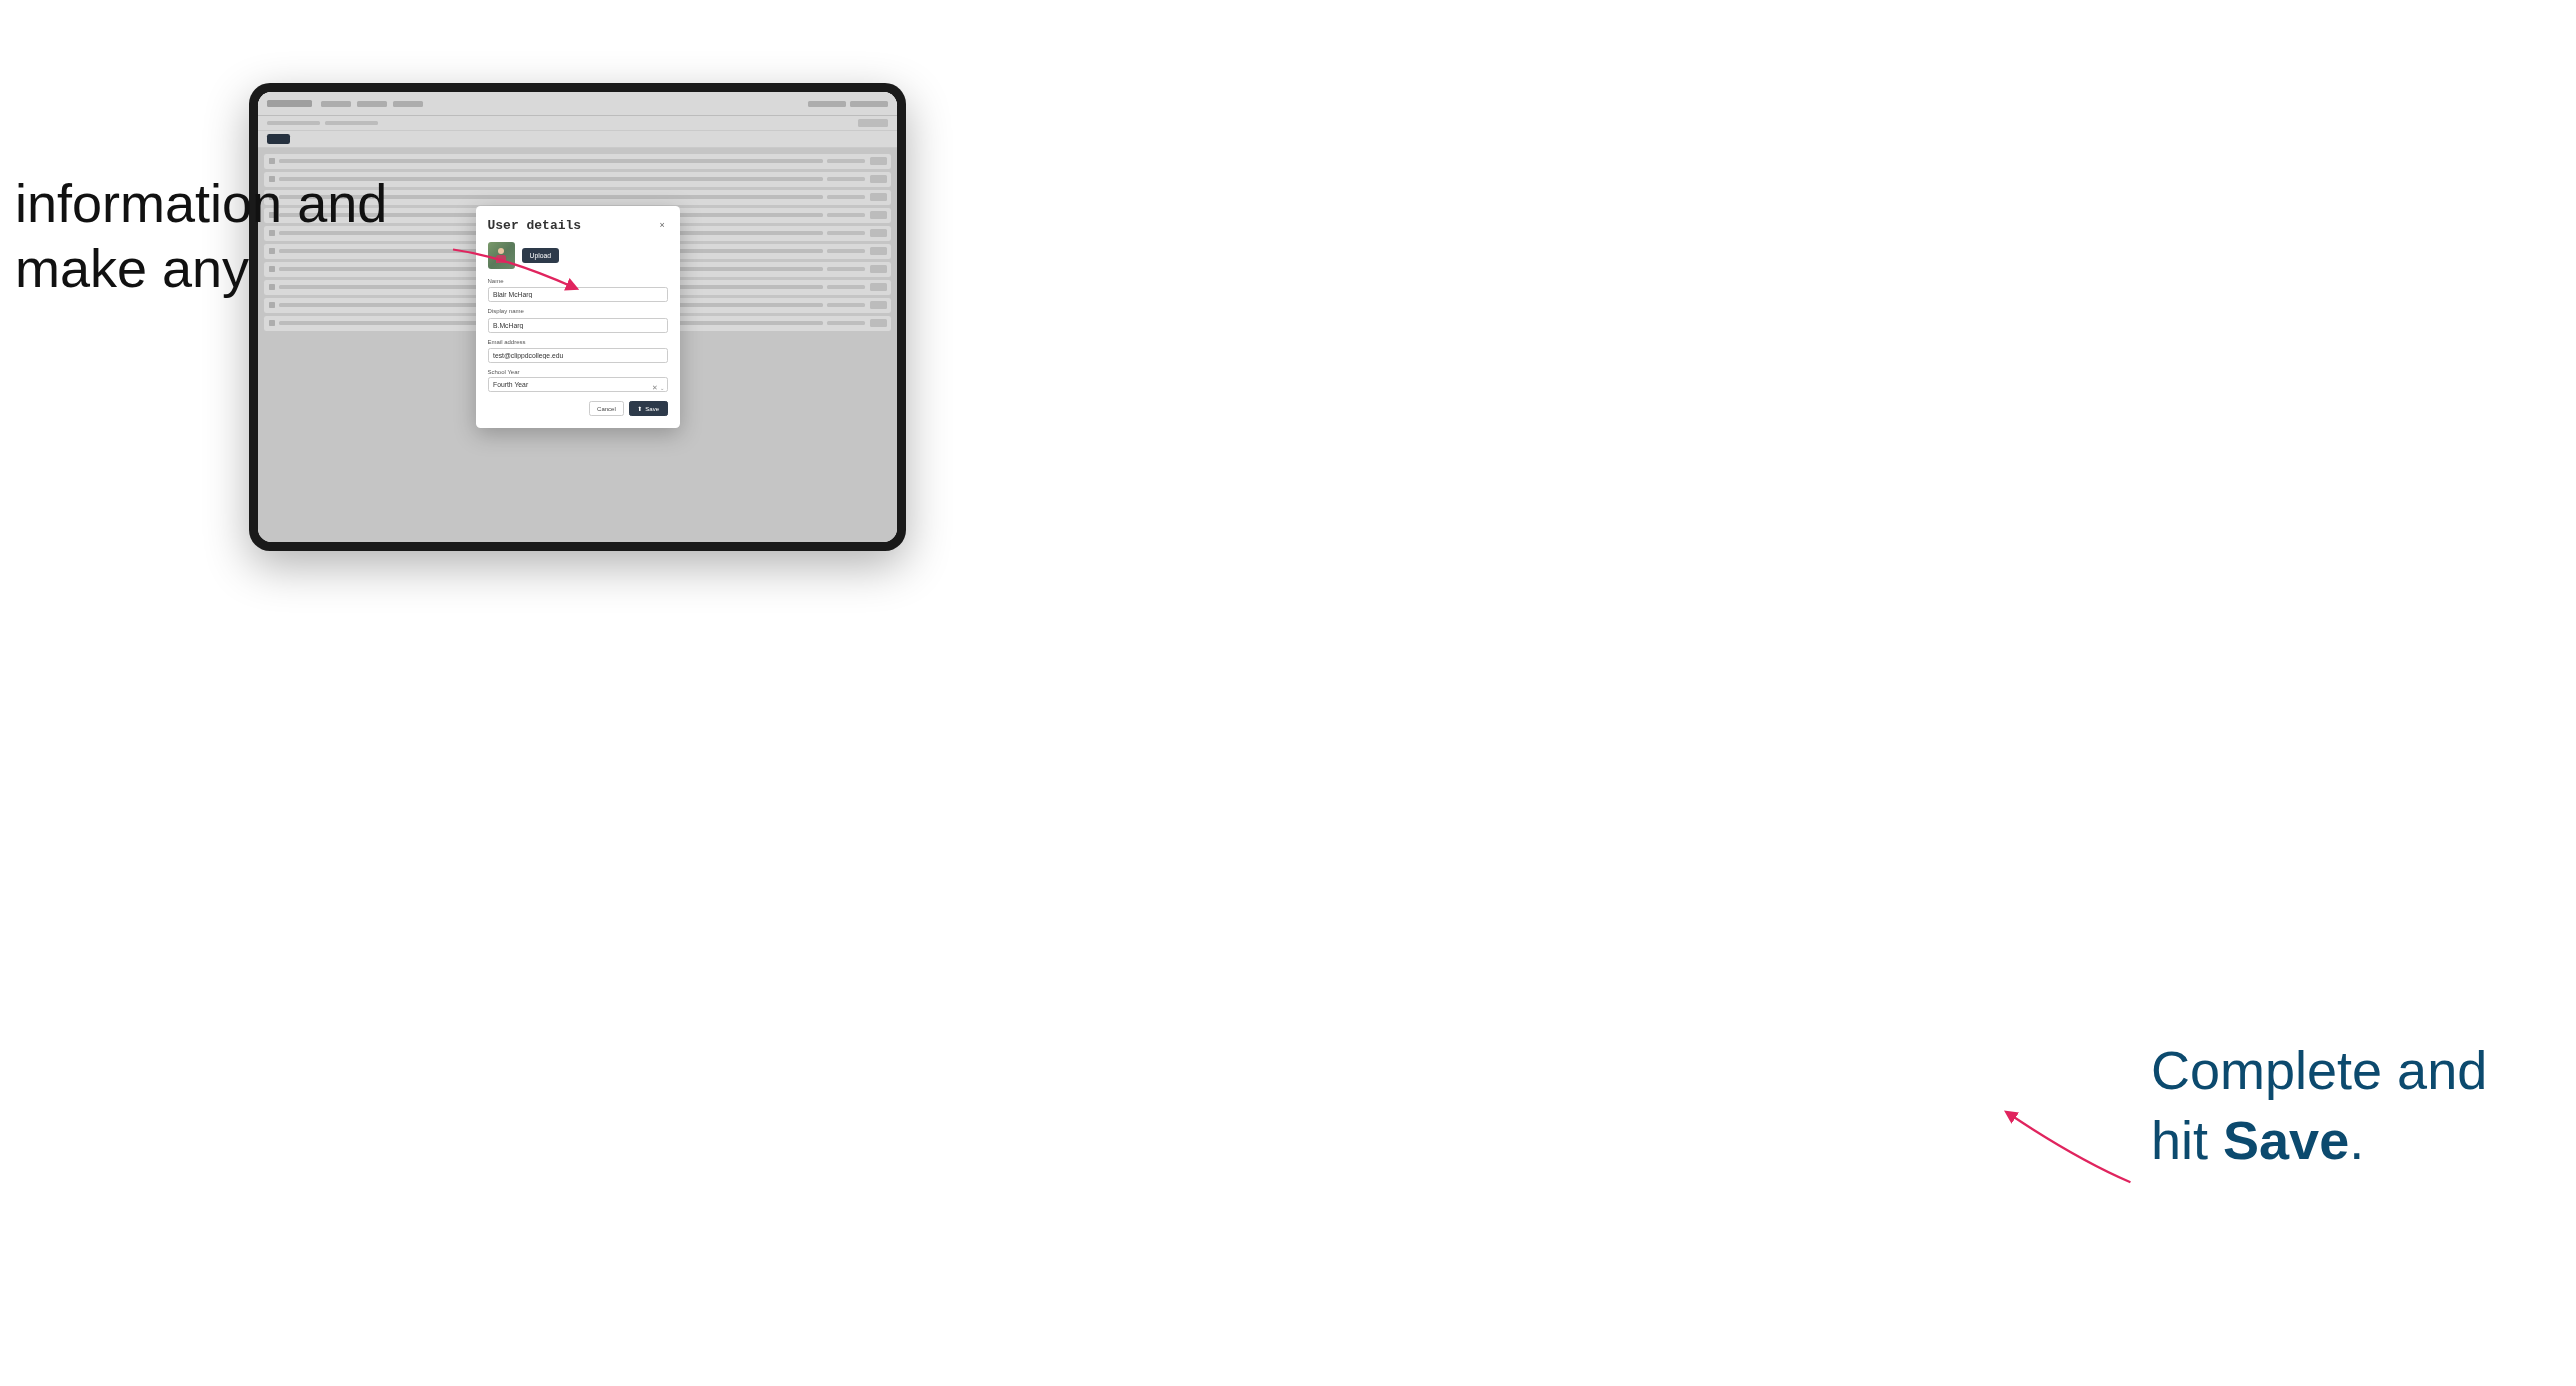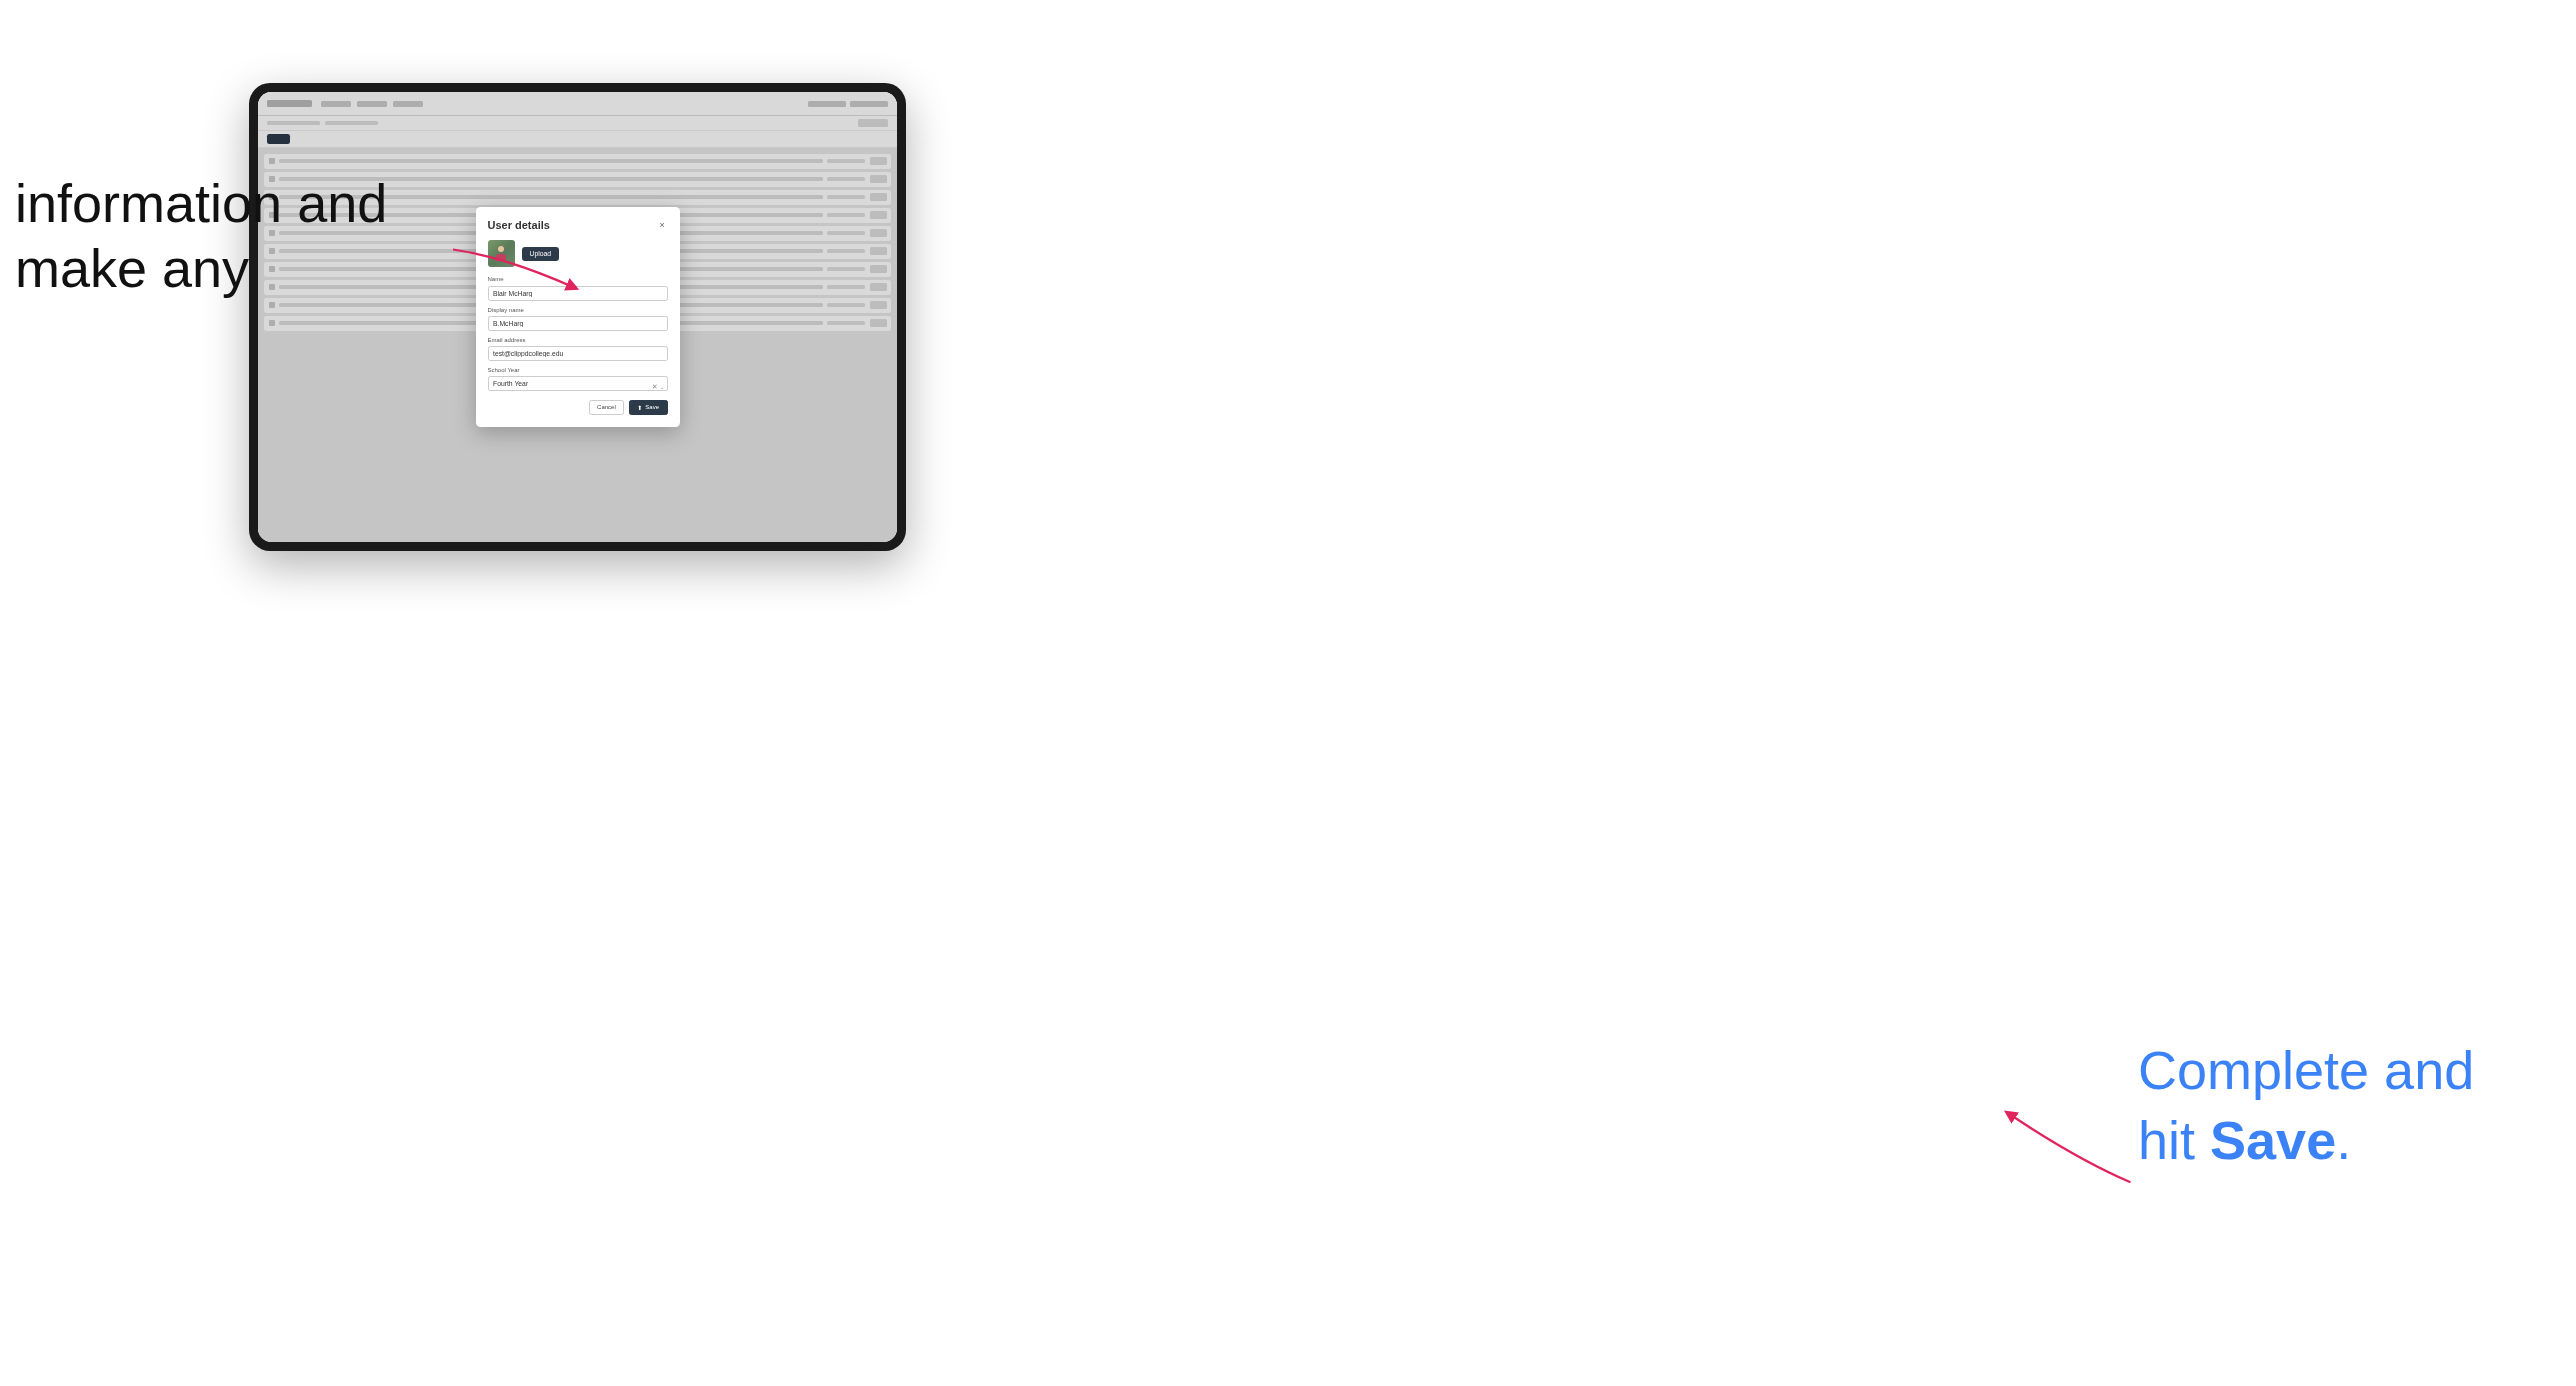--- a/index.html
+++ b/index.html
@@ -19,26 +19,26 @@
       top: 106px;
       font-size: 54px;
       font-weight: 400;
       line-height: 1.2;
       color: #111;
       z-index: 10;
       width: 438px;
     }
     .annotation-right {
       position: absolute;
-      right: 15px;
+      right: 2px;
       bottom: 211px;
       font-size: 54px;
       font-weight: 400;
       line-height: 1.3;
-      color: #3b82f6;
+      color: #0c4a6e;
       z-index: 10;
       width: 423px;
       text-align: left;
     }
     .annotation-right strong {
       font-weight: 700;
     }
 
     
     .tablet-device {
@@ -212,23 +212,24 @@
       padding: 12px;
       position: relative;
     }
     .modal-header {
       display: flex;
       align-items: center;
       justify-content: space-between;
       margin-bottom: 9px;
     }
     .modal-title {
-      font-size: 11px;
+      font-size: 13px;
       font-weight: 600;
       color: #333;
+      font-family: Liberation Mono, monospace;
     }
     .modal-close {
       width: 10.6px;
       height: 10.6px;
       cursor: pointer;
       display: flex;
       align-items: center;
       justify-content: center;
       color: #666;
       font-size: 9px;

